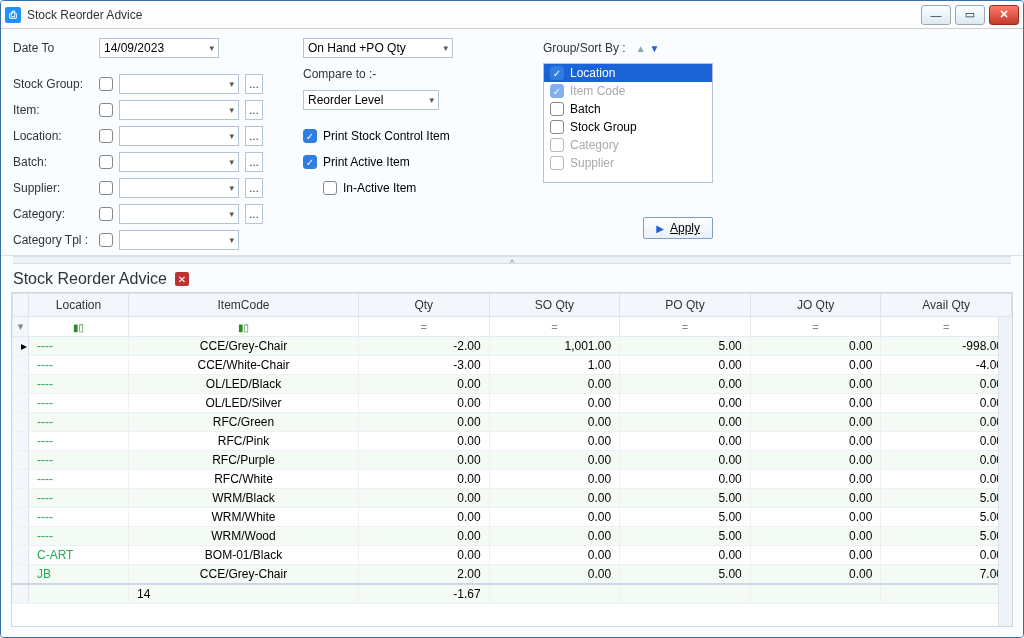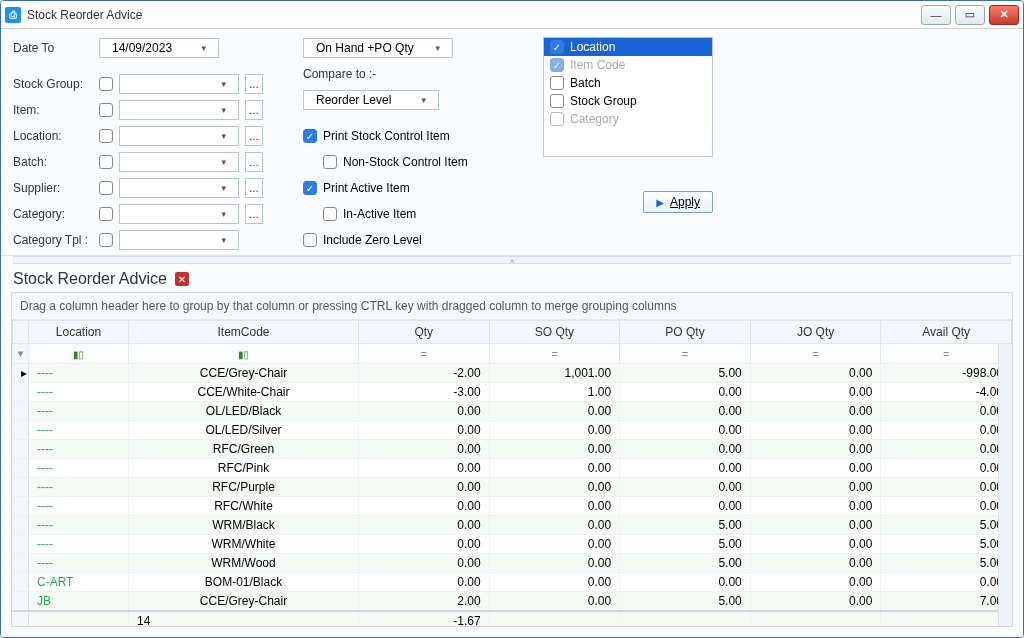--- a/index.html
+++ b/index.html
@@ -62,21 +62,21 @@
     border-bottom: 1px solid #e0e0e0;
   }
   .col { display: flex; flex-direction: column; gap: 4px; }
   .row { display: flex; align-items: center; gap: 6px; height: 22px; }
   .lbl { width: 80px; color:#333; }
   .lbl-s { color:#333; }
   .dateinput, .combo, .smallcombo {
     border: 1px solid #b5c4d6;
     background: #fff;
     height: 20px;
-    padding: 0 12px;
+    padding: 0 4px;
     display:flex; align-items:center; justify-content:space-between;
     font-size:12px;
   }
   .dateinput { width: 120px; }
   .combo { width: 120px; }
   .midcombo { width: 136px; }
   .caret { font-size: 9px; color:#555; margin-left:4px;}
   .chk {
     width: 14px; height: 14px; border:1px solid #888; border-radius:3px;
     display:inline-flex;align-items:center;justify-content:center;
@@ -263,58 +263,61 @@
             <span>Reorder Level</span>
               <span class="caret">▾</span>
           </div>
         </div>
         <div style="height:6px"></div>
         <div class="row">
           <span class="chk on">✓</span>
           <span>Print Stock Control Item</span>
         </div>
         <div class="row">
-          <span class="chk" style="margin-left:20px"></span>
-          <span>Non-Stock Control Item</span>
-        </div>
-        <div class="row">
           <span class="chk on">✓</span>
           <span>Print Active Item</span>
         </div>
         <div class="row">
           <span class="chk" style="margin-left:20px"></span>
           <span>In-Active Item</span>
         </div>
-        <div class="row">
-          <span class="chk"></span>
-          <span>Include Zero Level</span>
-        </div>
       </div>
 
       <div class="col">
+        <div class="row">
+          <span class="lbl-s">Group/Sort By :</span>
+          <span class="sort-arrows">
+            <span>▲</span>
+            <span style="color:#2a5fc9">▼</span>
+          </span>
+        </div>
         <div class="groupbox" id="groupbox">
             <div class="gb-item sel">
               <span class="chk on">✓</span>
               <span>Location</span>
             </div>
             <div class="gb-item dis">
               <span class="chk on" style="opacity: 0.6;">✓</span>
               <span>Item Code</span>
             </div>
             <div class="gb-item">
               <span class="chk"></span>
               <span>Batch</span>
             </div>
             <div class="gb-item">
               <span class="chk"></span>
               <span>Stock Group</span>
             </div>
             <div class="gb-item dis">
               <span class="chk" style="opacity: 0.6;"></span>
               <span>Category</span>
+            </div>
+            <div class="gb-item dis">
+              <span class="chk" style="opacity: 0.6;"></span>
+              <span>Supplier</span>
             </div>
           </div>
         <div style="height:26px"></div>
         <div style="text-align:right">
           <div class="apply-btn">
             <span class="play">▶</span>
             <span class="underline">Apply</span>
           </div>
         </div>
       </div>
@@ -322,21 +325,20 @@
     </div>
 
     <div class="splitter">˄</div>
 
     <div class="grid-title-row">
       <span>Stock Reorder Advice</span>
       <span class="close-x">✕</span>
     </div>
 
     <div class="grid-wrap">
-      <div class="group-hint">Drag a column header here to group by that column or pressing CTRL key with dragged column to merge grouping columns</div>
       <div style="flex:1; overflow:hidden; position:relative;">
         <table>
           <colgroup>
             <col style="width:16px">
             <col style="width:100px">
             <col style="width:230px">
             <col>
               <col>
               <col>
               <col>

